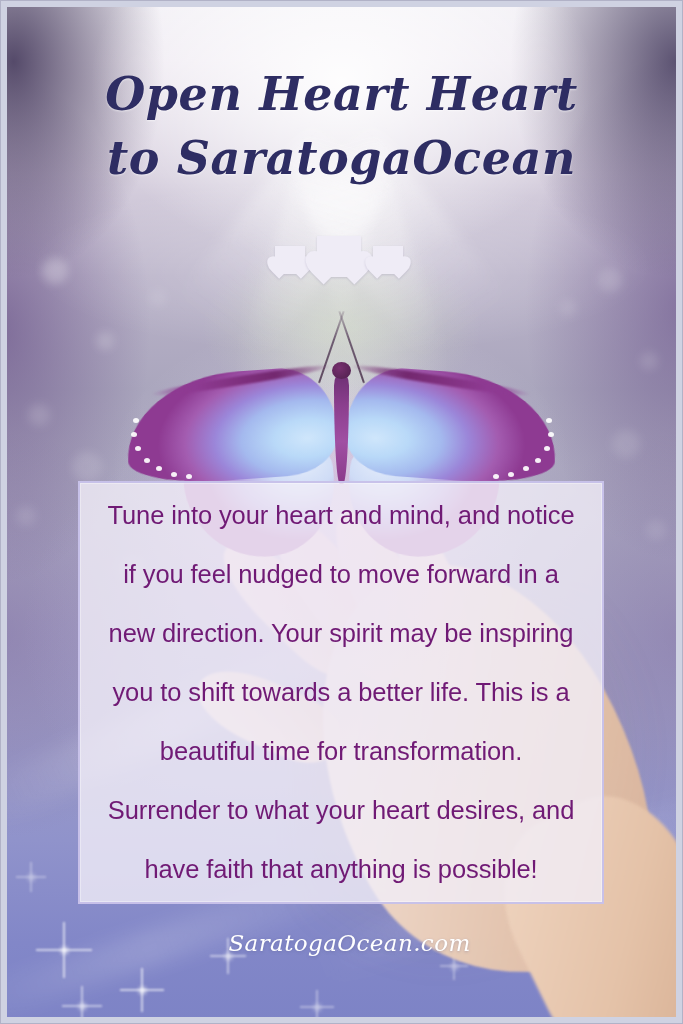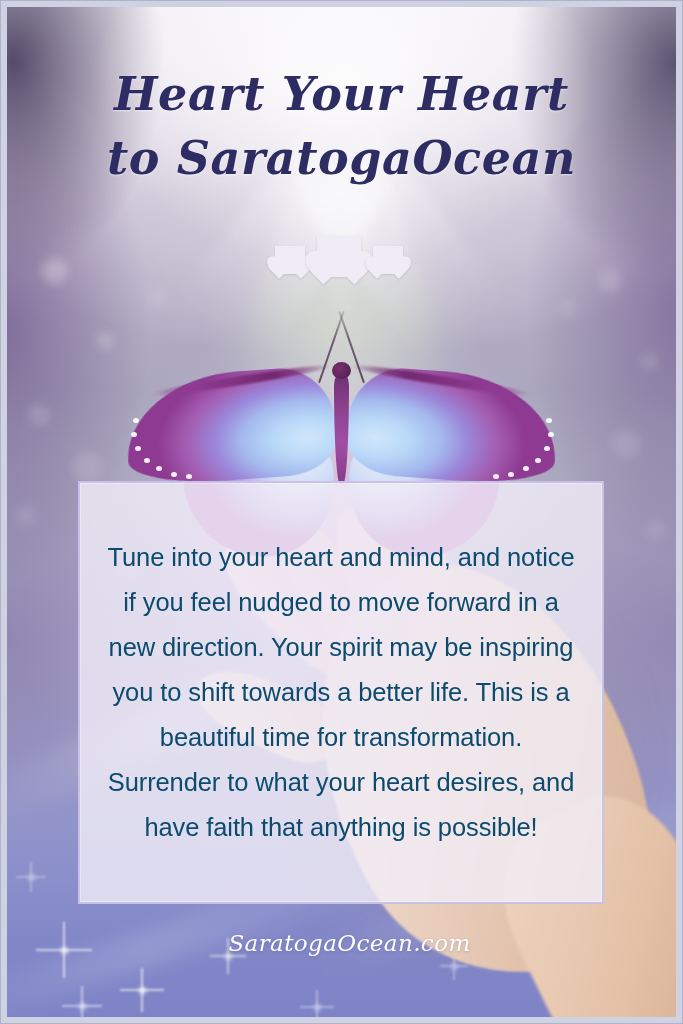--- a/index.html
+++ b/index.html
@@ -281,24 +281,24 @@
     background:rgba(241,238,247,.80);
     border:2px solid rgba(196,190,232,.92);
     box-shadow:0 0 0 1px rgba(255,255,255,.35) inset;
     z-index:30;
     display:flex; align-items:center; justify-content:center;
   }
   .panel-text {
     width:100%;
     padding:0 26px;
     text-align:center;
-    color:#0c4a6e;
+    color:#701a75;
     font-family:"Liberation Sans", sans-serif;
     font-size:25.5px;
-    line-height:45px;
+    line-height:59px;
     font-weight:400;
     letter-spacing:-.1px;
   }
 
   
   .watermark {
     position:absolute; left:8px; top:930px; width:683px;
     text-align:center;
     color:#ffffff;
     font-family:"DejaVu Serif", serif;
@@ -413,21 +413,21 @@
     <div class="wing-dot" style="left:535px; top:458px;"></div>
     <div class="wing-dot" style="left:523px; top:466px;"></div>
     <div class="wing-dot" style="left:508px; top:472px;"></div>
     <div class="wing-dot" style="left:493px; top:474px;"></div>
 
     <div class="body"></div>
     <div class="head"></div>
   </div>
 
   <div class="title">
-    <span>Heart Your Heart</span>
+    <span>Open Heart Heart</span>
     <span class="l2">to SaratogaOcean</span>
   </div>
 
   <div class="hearts">
     <div class="heart h-left">
         <i></i>
       </div>
     <div class="heart h-center">
         <i></i>
       </div>

